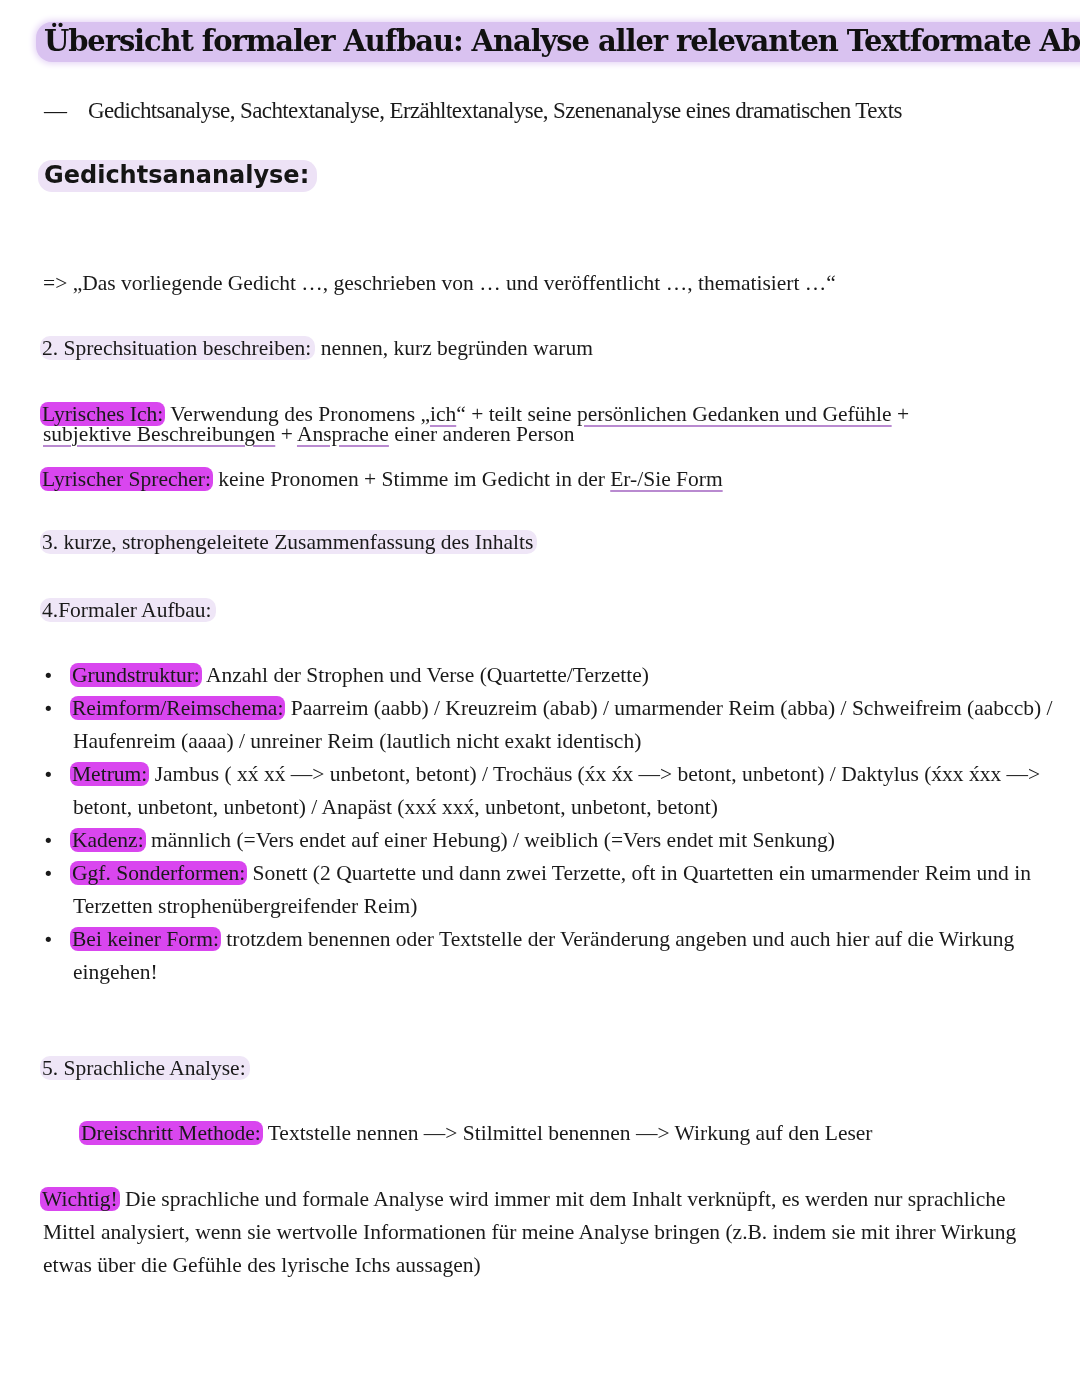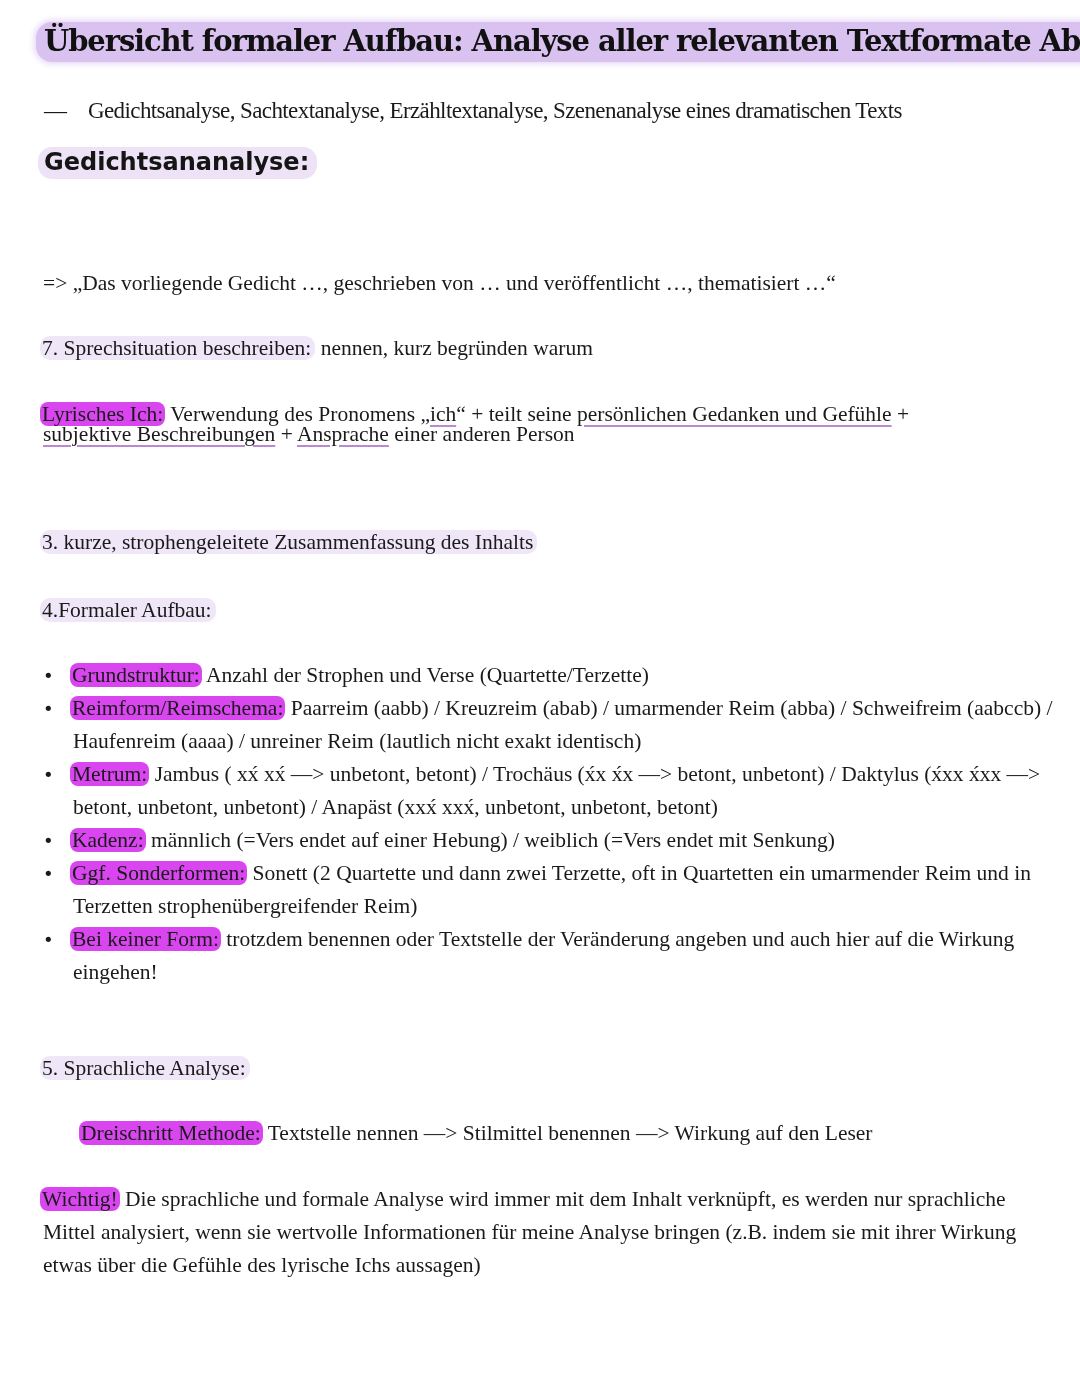--- a/index.html
+++ b/index.html
@@ -24,21 +24,21 @@
       box-shadow: 0 0 6px 2px #e6d6f6;
       white-space: nowrap;
     }
     .subtitle-row {
       position: absolute; left: 44px; top: 98px;
       font-size: 23px; letter-spacing: -0.6px; white-space: nowrap;
     }
     .subtitle-row .dash { display: inline-block; width: 44px; }
 
     .h2 {
-      position: absolute; left: 38px; top: 147px;
+      position: absolute; left: 38px; top: 160px;
       font-family: "DejaVu Sans", sans-serif;
       font-weight: bold; font-size: 24px; color: #151515;
       padding: 1px 8px 3px 6px;
       background: #ede2f6; border-radius: 14px;
     }
 
     .line {
       position: absolute; left: 43px;
       font-size: 21.5px; line-height: 33px; white-space: nowrap;
     }
@@ -66,28 +66,31 @@
   <div class="subtitle-row">
     <span class="dash">—</span><span>Gedichtsanalyse, Sachtextanalyse, Erzähltextanalyse, Szenenanalyse eines dramatischen Texts</span>
   </div>
 
   <div class="h2">Gedichtsananalyse:</div>
 
 
   <div class="line" style="top:267px;font-family:Liberation Serif, serif;">=&gt; „Das vorliegende Gedicht …, geschrieben von … und veröffentlicht …, thematisiert …“</div>
 
   <div class="line" style="top:332px;">
-    <span class="hl-light">7. Sprechsituation beschreiben:</span><span> nennen, kurz begründen warum</span>
+    <span class="hl-light">2. Sprechsituation beschreiben:</span><span> nennen, kurz begründen warum</span>
   </div>
 
   <div class="line" style="top:398px;">
     <span class="hl-key">Lyrisches Ich:</span><span> Verwendung des Pronomens „</span><span class="ul">ich</span><span>“ + teilt seine </span><span class="ul">persönlichen Gedanken und Gefühle</span><span> +</span>
   </div>
   <div class="line" style="top:418px;">
     <span class="ul">subjektive Beschreibungen</span><span> + </span><span class="ul">Ansprache</span><span> einer anderen Person</span>
+  </div>
+  <div class="line" style="top:463px;">
+    <span class="hl-key">Lyrischer Sprecher:</span><span> keine Pronomen + Stimme im Gedicht in der </span><span class="ul">Er-/Sie Form</span>
   </div>
 
   <div class="line" style="top:526px;">
     <span class="hl-light">3. kurze, strophengeleitete Zusammenfassung des Inhalts</span>
   </div>
 
   <div class="line" style="top:594px;">
     <span class="hl-light">4.Formaler Aufbau:</span>
   </div>
 

